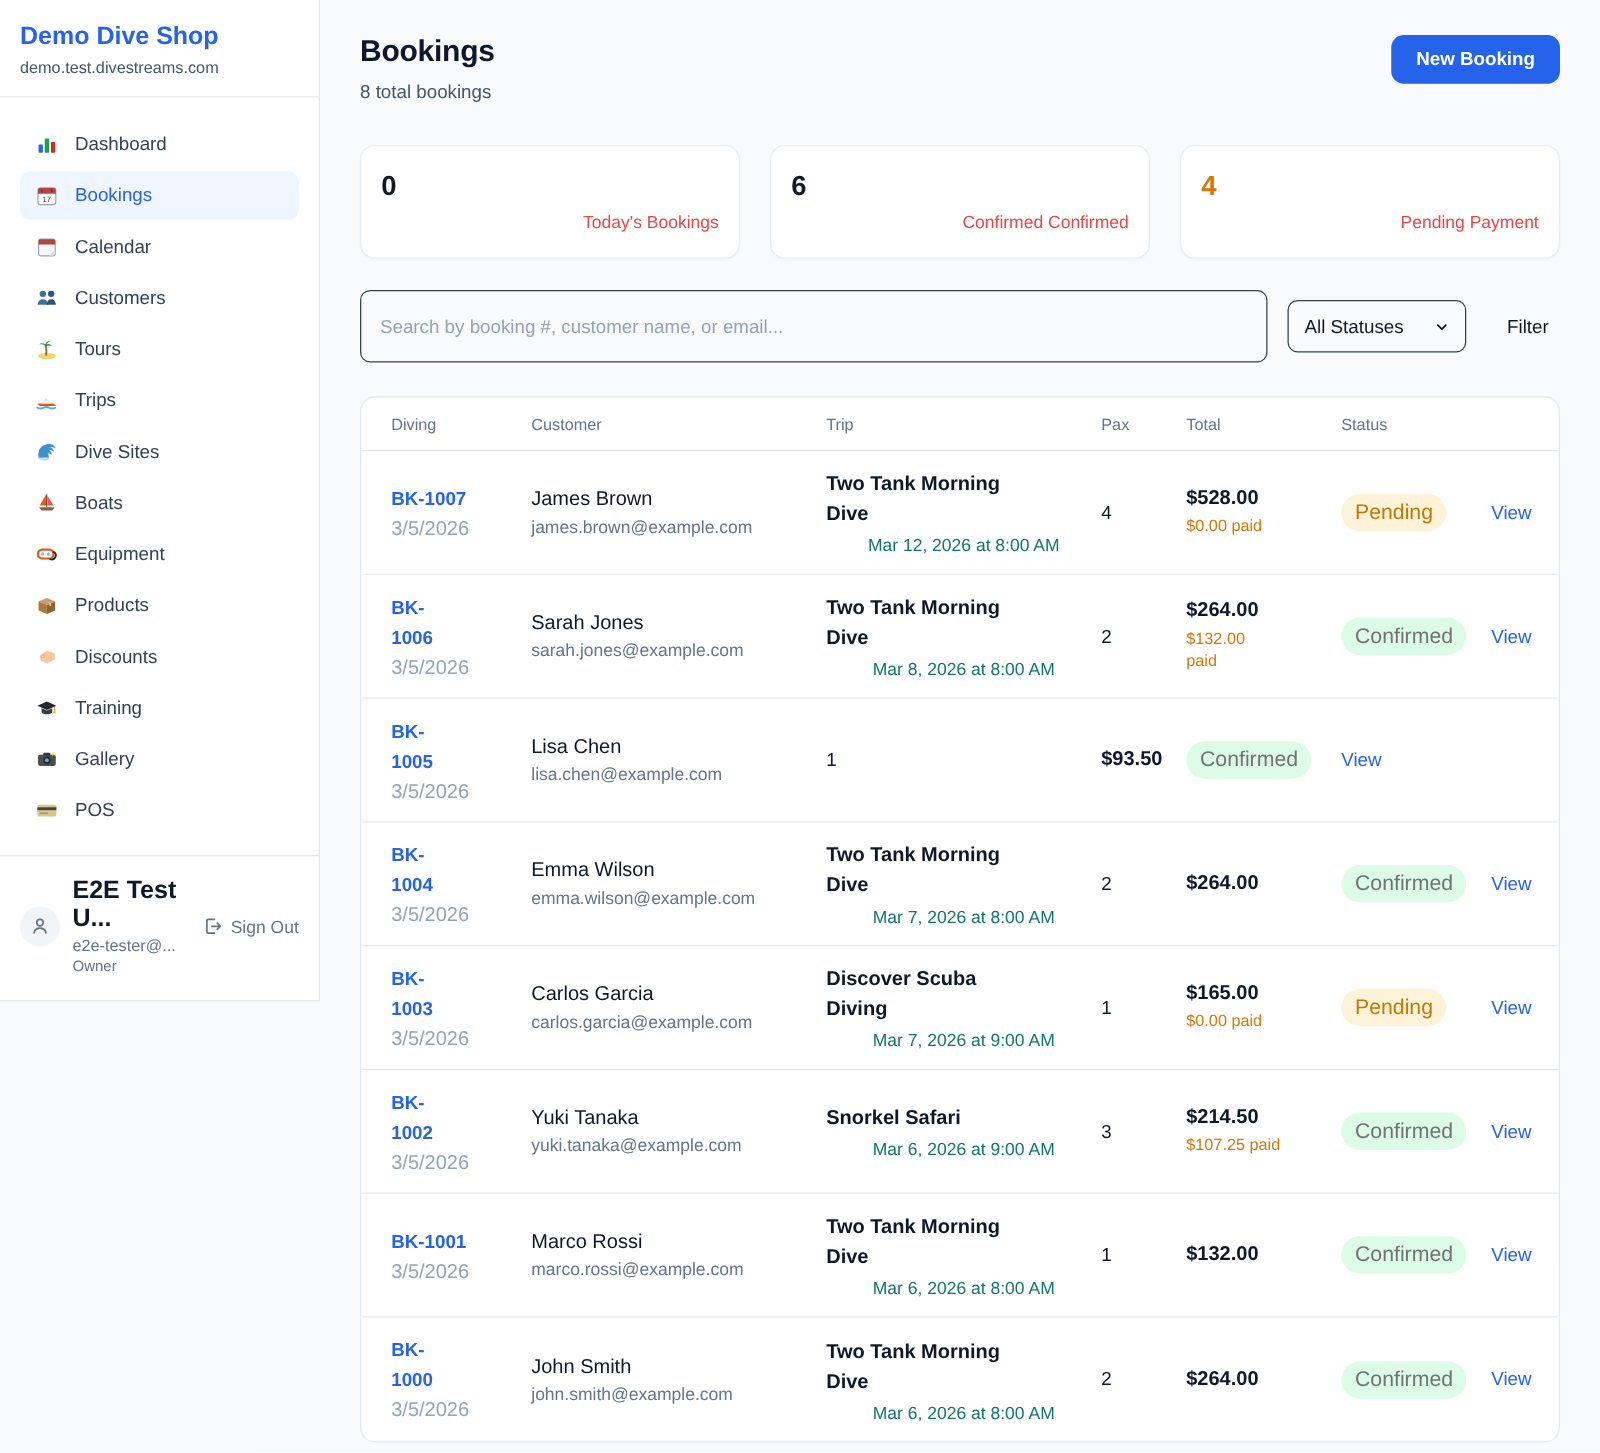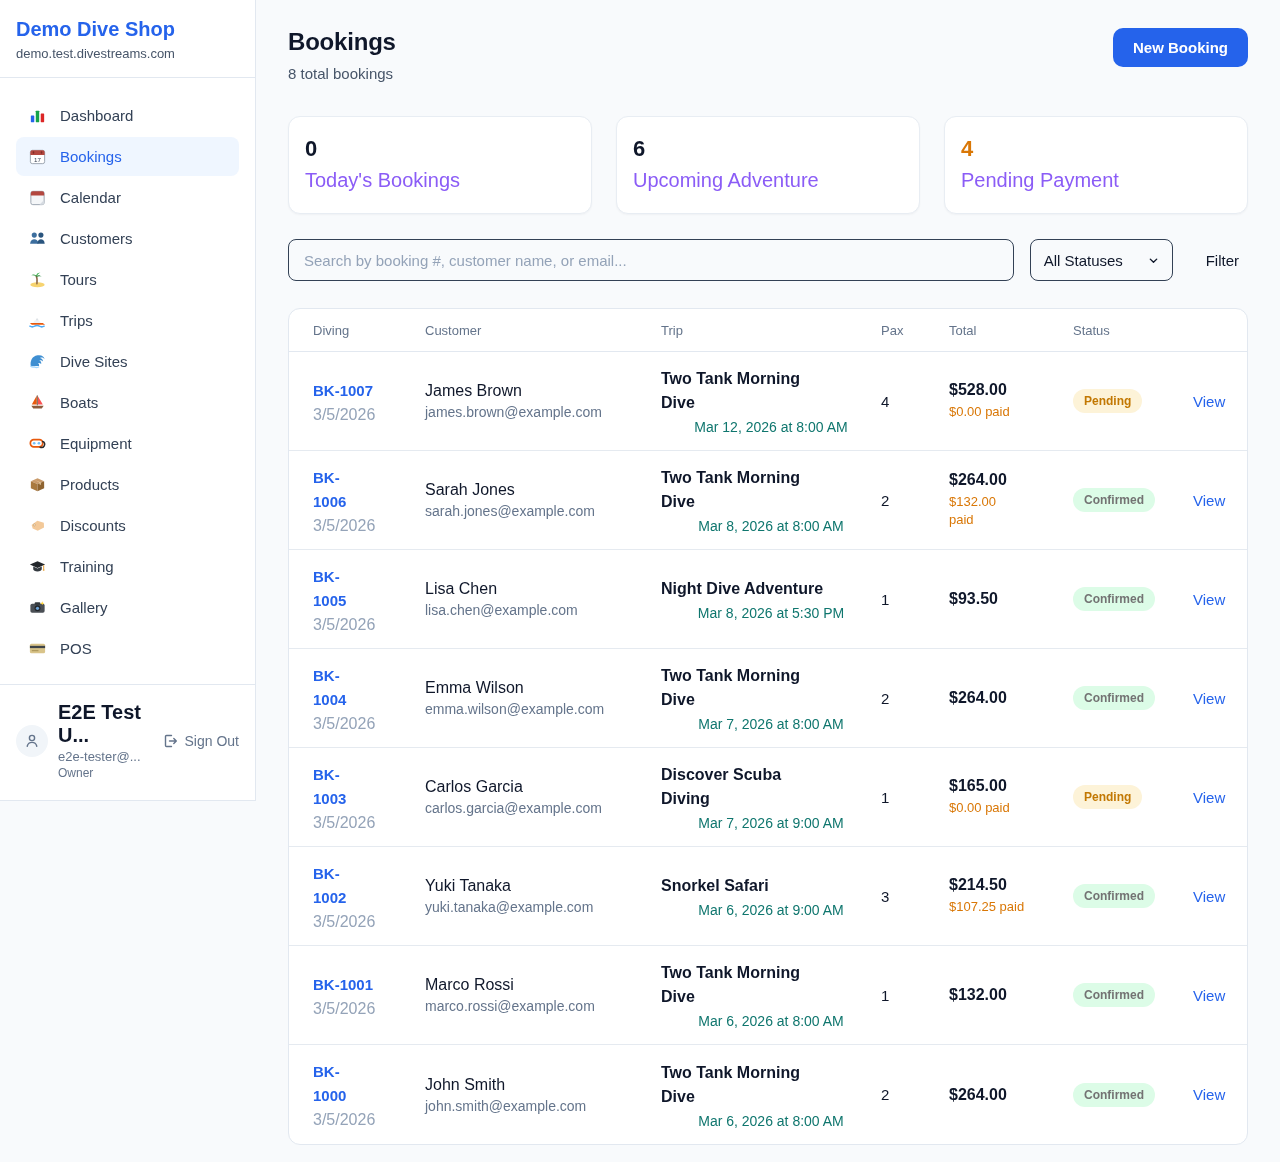--- a/index.html
+++ b/index.html
@@ -62,25 +62,25 @@
     font-size:15px; font-weight:600; font-family:inherit;
     border:none; border-radius:10px; padding:11px 20px; cursor:pointer;
   }
 
   .stats { display:flex; gap:24px; margin-bottom:25px; }
   .stat-card {
     flex:1; background:#ffffff; border:1px solid #e8edf3; border-radius:12px;
     padding:19px 16px 21px; box-shadow:0 1px 2px rgba(15,23,42,.04);
   }
   .stat-value { font-size:22px; font-weight:700; color:#0f172a; }
-  .stat-label { font-size:20px; color:#8b5cf6; margin-top:7px; }
+  .stat-label { font-size:14px; color:#ef4444; margin-top:7px;text-align:right; }
 
   .filter-row { display:flex; align-items:center; margin-bottom:27px; }
   .search-input {
-    flex:1; height:42px;
+    flex:1; height:58px;
     border:1px solid #334155; border-radius:8px;
     background:transparent; padding:0 15px;
     font-size:15px; color:#0f172a; font-family:inherit;
   }
   .search-input::placeholder { color:#94a3b8; }
   .status-select {
     height:42px; width:143px; margin-left:16px;
     border:1px solid #334155; border-radius:8px;
     display:flex; align-items:center; justify-content:space-between;
     padding:0 13px; font-size:15px; color:#0f172a; cursor:pointer; background:transparent;
@@ -108,21 +108,21 @@
   .bk-date { color:#94a3b8; font-size:16px; margin-top:3px; }
   .cust-name { font-size:16px; color:#0f172a; }
   .cust-email { font-size:14px; color:#64748b; margin-top:4px; }
   .trip-name { font-size:16px; font-weight:600; color:#0f172a; white-space:pre-line; line-height:1.5; padding-right:16px; }
   .trip-time { font-size:14px; color:#0f766e; margin-top:4px;text-align:center; }
   .pax-val { font-size:15px; color:#0f172a; }
   .total-val { font-size:16px; font-weight:700; color:#0f172a; }
   .paid-val { font-size:13px; color:#d97706; margin-top:4px; white-space:pre-line; line-height:1.4; }
   .badge {
     display:inline-block; padding:5px 11px; border-radius:999px;
-    font-size:12px; font-weight:700;
+    font-size:17px; font-weight:400;
   }
   .badge.pending   { background:#fdf3d8; color:#c27803; }
   .badge.confirmed { background:#dcfce7; color:#737373; }
   .view-link { color:#2563eb; font-size:15px; font-weight:500; cursor:pointer; }
 </style>
 </head>
 <body>
 
 <div class="app">
 
@@ -317,21 +317,21 @@
       <button class="btn-primary">New Booking</button>
     </div>
 
     <div class="stats" id="stats-row">
         <div class="stat-card">
           <div class="stat-value" style="color: rgb(15, 23, 42);">0</div>
           <div class="stat-label">Today's Bookings</div>
         </div>
         <div class="stat-card">
           <div class="stat-value" style="color: rgb(15, 23, 42);">6</div>
-          <div class="stat-label">Upcoming Adventure</div>
+          <div class="stat-label">Confirmed Confirmed</div>
         </div>
         <div class="stat-card">
           <div class="stat-value" style="color: rgb(217, 119, 6);">4</div>
           <div class="stat-label">Pending Payment</div>
         </div>
       </div>
 
     <div class="filter-row">
       <input class="search-input" type="text" placeholder="Search by booking #, customer name, or email..." style="">
       <div class="status-select">
@@ -412,24 +412,20 @@
             <div class="cell-booking">
               <div class="bk-id">BK-
 1005</div>
               <div class="bk-date">3/5/2026</div>
             </div>
             <div>
               <div class="cust-name">Lisa Chen</div>
               <div class="cust-email">lisa.chen@example.com</div>
             </div>
             <div>
-              <div class="trip-name">Night Dive Adventure</div>
-              <div class="trip-time">Mar 8, 2026 at 5:30 PM</div>
-            </div>
-            <div>
               <div class="pax-val">1</div>
             </div>
             <div>
               <div class="total-val">$93.50</div>
             </div>
             <div><span class="badge confirmed">Confirmed</span></div>
             <div>
               <div class="view-link">View</div>
             </div>
           </div>

